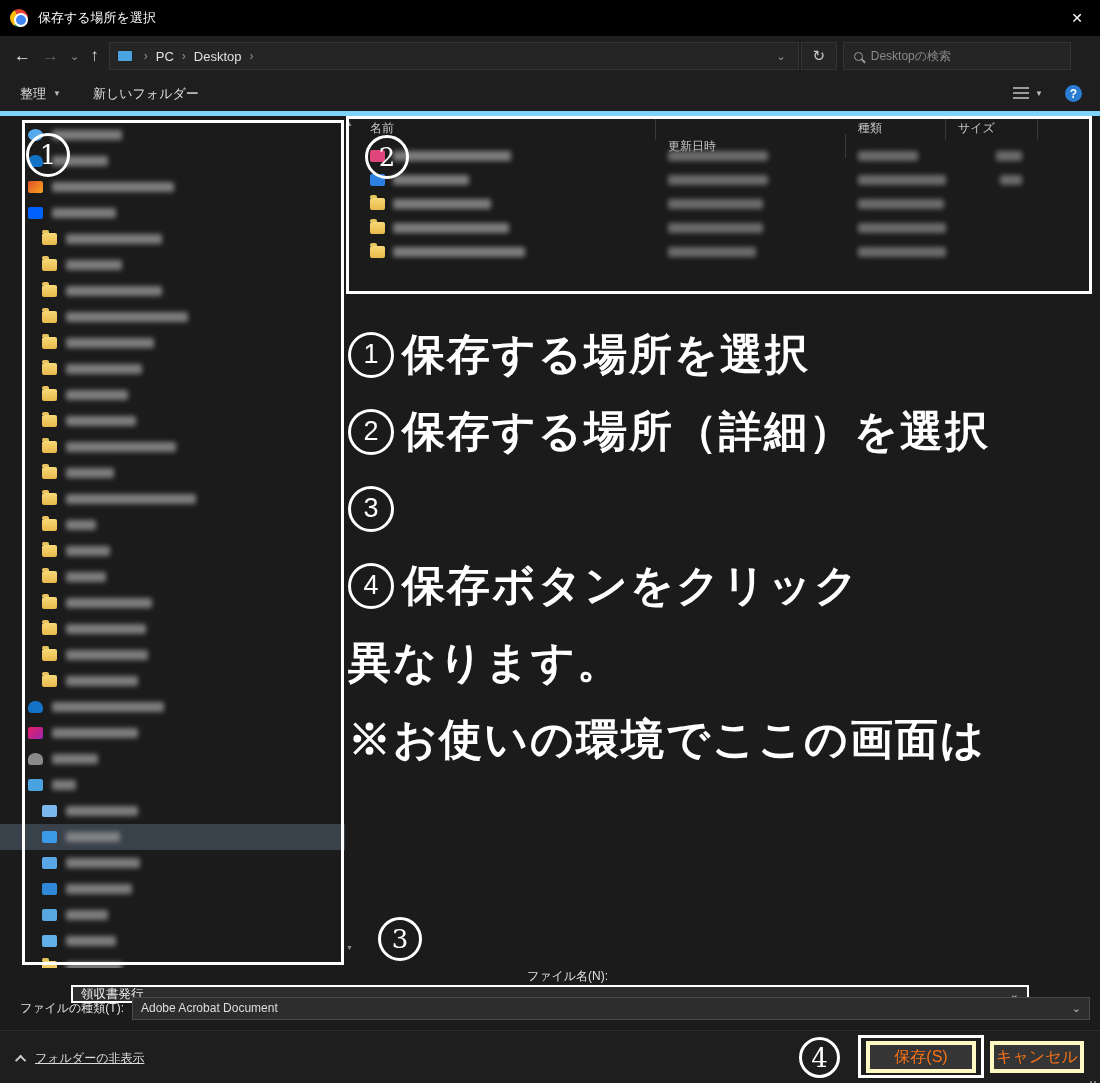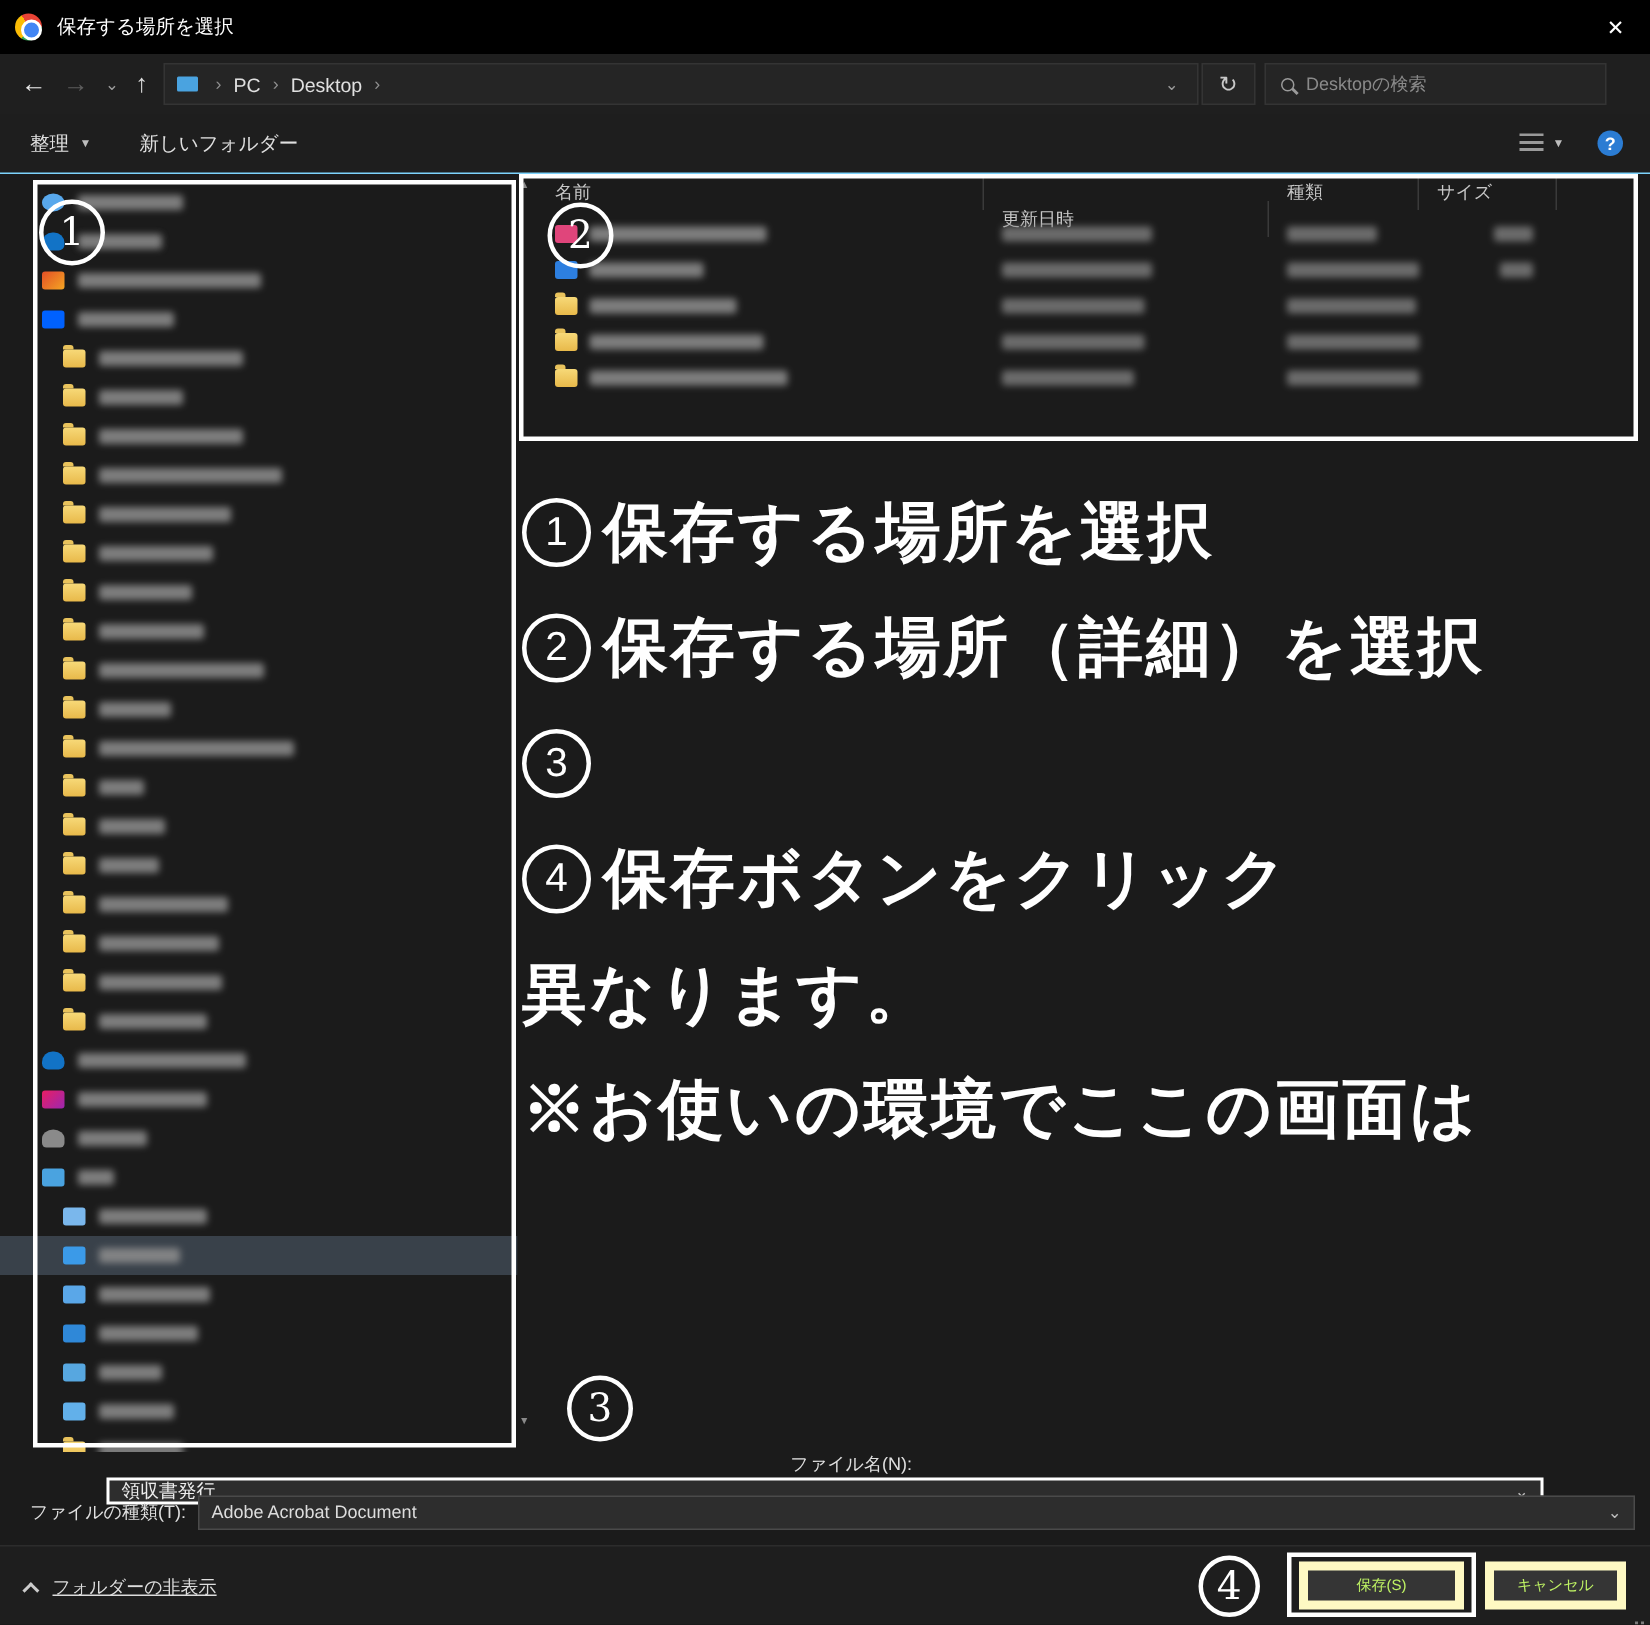--- a/index.html
+++ b/index.html
@@ -41,21 +41,21 @@
     display:flex; align-items:center; padding:0 10px; gap:8px; }
   .mag-icon { width:9px; height:9px; border:1.5px solid #9a9a9a; border-radius:50%; position:relative; flex:none; }
   .mag-icon::after { content:""; position:absolute; width:5px; height:1.5px; background:#9a9a9a;
     right:-4px; bottom:-2px; transform:rotate(45deg); }
   .searchbox input { background:transparent; border:none; outline:none; color:#c8c8c8;
     font-size:12px; width:100%; font-family:inherit; }
   .searchbox input::placeholder { color:#8a8a8a; }
 
   
   .cmdbar { position:absolute; left:0; top:76px; width:1100px; height:40px; background:#1e1e1e;
-    border-bottom:1px solid #7dd3fc; display:flex; align-items:center; font-size:13px; color:#e0e0e0; }
+    border-bottom:5px solid #7dd3fc; display:flex; align-items:center; font-size:13px; color:#e0e0e0; }
   .cmd-organize { display:flex; align-items:center; gap:7px; padding:0 16px 0 20px; }
   .caret { font-size:8px; color:#bdbdbd; }
   .cmd-newfolder { padding:0 16px; }
   .cmd-right { margin-left:auto; display:flex; align-items:center; gap:22px; padding-right:18px; }
   .view-icon { width:16px; height:13px; flex:none;
     background:linear-gradient(#9a9a9a 0 2px,transparent 2px 5px,#9a9a9a 5px 7px,transparent 7px 10px,#9a9a9a 10px 12px,transparent 12px); }
   .view-group { display:flex; align-items:center; gap:6px; }
   .help-circle { width:17px; height:17px; border-radius:50%; background:#2b7cd3; color:#fff;
     display:flex; align-items:center; justify-content:center; font-size:12px; font-weight:bold; }
 
@@ -137,22 +137,22 @@
     display:flex; align-items:center; padding:0 8px; color:#dddddd; }
   .combo-drop { margin-left:auto; color:#bdbdbd; font-size:11px; }
 
   
   .footer { position:absolute; left:0; top:1030px; width:1100px; height:53px;
     background:#1e1e1e; border-top:1px solid #2c2c2c; }
   .hide-folders { position:absolute; left:18px; top:1050px; display:flex; align-items:center;
     gap:9px; color:#dddddd; z-index:2;text-decoration:underline; }
   .chev-up { width:8px; height:8px; border-left:2px solid #cccccc; border-top:2px solid #cccccc;
     transform:rotate(45deg) translateY(2px); }
-  .btn { position:absolute; height:32px; background:#353535; border:6px solid #fef9c3;
-    color:#bef264; display:flex; align-items:center; justify-content:center; font-size:10px; z-index:7; }
+  .btn { position:absolute; height:32px; background:#353535; border:4px solid #fef9c3;
+    color:#f97316; display:flex; align-items:center; justify-content:center; font-size:16px; z-index:7; }
   .btn-save { left:866px; top:1041px; width:110px; }
   .btn-cancel { left:990px; top:1041px; width:94px; }
 
   .grip { position:absolute; right:4px; bottom:4px; width:2px; height:2px; background:transparent;
     box-shadow:0 0 #7a7a7a,-4px 4px #7a7a7a,0 4px #7a7a7a,-8px 8px #7a7a7a,-4px 8px #7a7a7a,0 8px #7a7a7a; }
 </style>
 </head>
 <body>
 
 <div class="titlebar">

